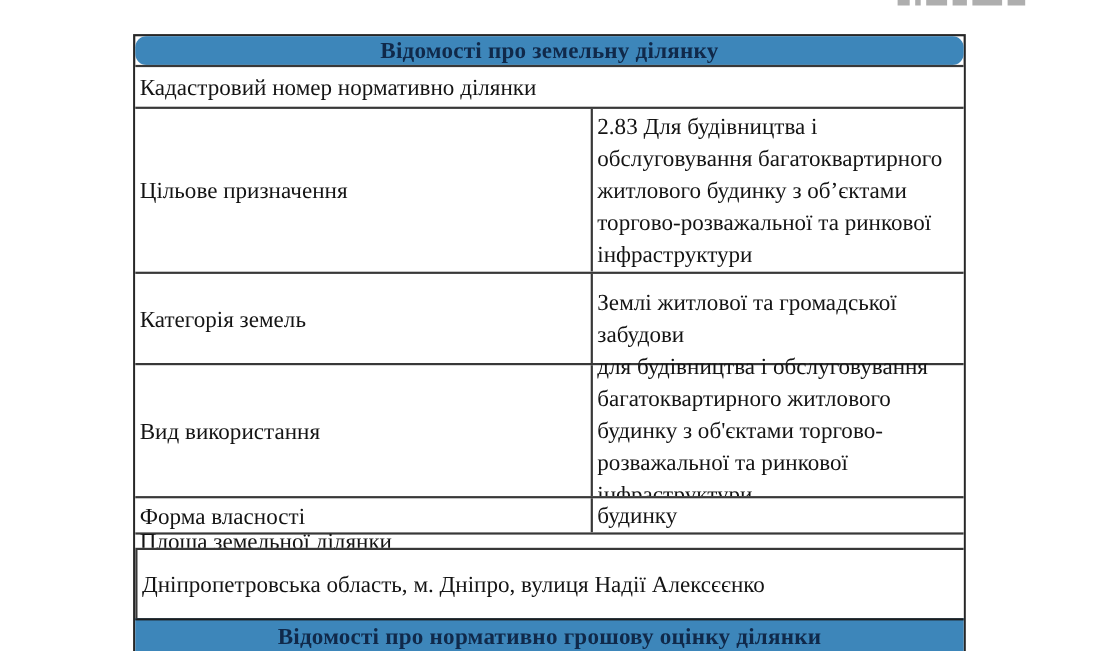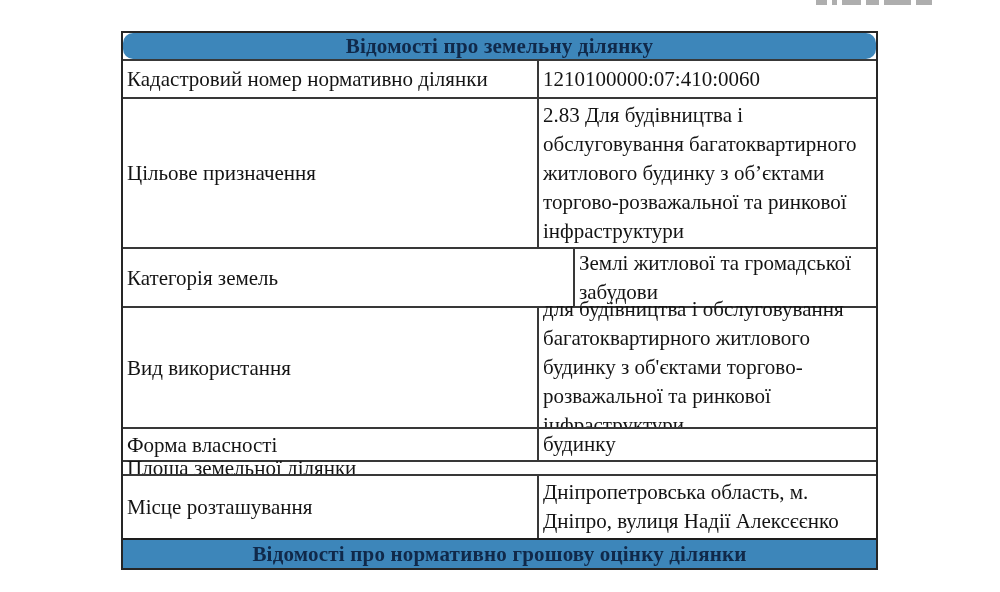--- a/index.html
+++ b/index.html
@@ -70,21 +70,21 @@
   }
   .t-row {
     box-sizing: border-box;
     display: flex;
     border-top: 2px solid #383838;
     background: #ffffff;
   }
   .t-row:first-of-type { border-top: none; }
   .r0 { height: 38px;  }
   .r1 { height: 150px; }
-  .r2 { height: 59px; gap: 36px;  }
+  .r2 { height: 83px;  }
   .r3 { height: 121px; }
   .r4 { height: 33px;  }
   .r5 { height: 14px;  }
   .r6 { height: 64px;  }
   .cell-label {
     box-sizing: border-box;
     flex: 0 0 414px;
     padding: 0 4px 0 4px;
     display: flex;
     align-items: center;
@@ -117,21 +117,20 @@
     <span class="frag-e"></span>
     <span class="frag-f"></span>
   </div>
 
   <div class="land-table">
 
     <div class="section-header hdr-top">Відомості про земельну ділянку</div>
 
     <div class="t-row r0">
       <div class="cell-label">Кадастровий номер нормативно ділянки</div>
-      <div class="cell-value">1210100000:07:410:0060</div>
     </div>
 
     <div class="t-row r1">
       <div class="cell-label">Цільове призначення</div>
       <div class="cell-value">2.83 Для будівництва і обслуговування багатоквартирного житлового будинку з об’єктами торгово-розважальної та ринкової інфраструктури</div>
     </div>
 
     <div class="t-row r2">
       <div class="cell-label">Категорія земель</div>
       <div class="cell-value">Землі житлової та громадської забудови</div>
@@ -145,20 +144,19 @@
     <div class="t-row r4">
       <div class="cell-label">Форма власності</div>
       <div class="cell-value">будинку</div>
     </div>
 
     <div class="t-row r5">
       <div class="cell-label">Площа земельної ділянки</div>
     </div>
 
     <div class="t-row r6">
-      <div class="cell-label">Місце розташування</div>
       <div class="cell-value">Дніпропетровська область, м. Дніпро, вулиця Надії Алексєєнко</div>
     </div>
 
     <div class="section-header hdr-bottom">Відомості про нормативно грошову оцінку ділянки</div>
 
   </div>
 </div>
 
 </body></html>

